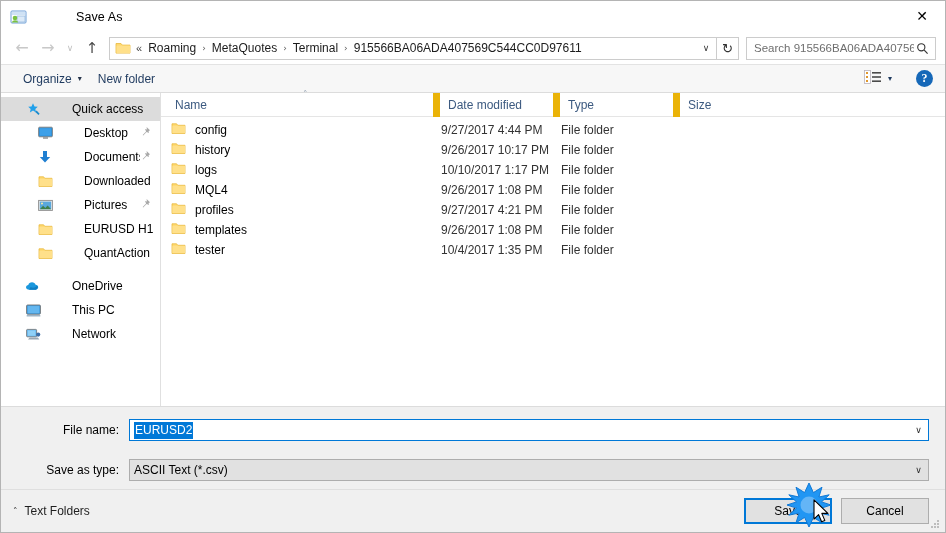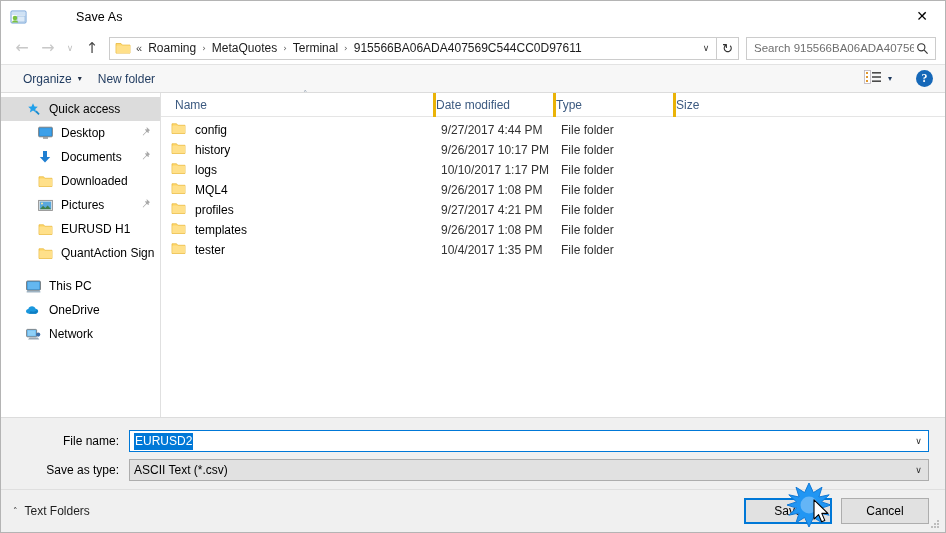--- a/index.html
+++ b/index.html
@@ -235,21 +235,21 @@
   .nav-item.root { padding-left: 24px; }
   .nav-item.child { padding-left: 36px; }
   .nav-item.selected { background: #dcdcdc; }
   .nav-item .ico {
     width: 16px; height: 16px;
     margin-right: 8px;
     flex: 0 0 16px;
     position: relative;
     display: flex; align-items: center; justify-content: center;
   }
-  .nav-item .lbl { overflow: hidden; text-overflow: clip; }
+  .nav-item .lbl { overflow: hidden; text-overflow: clip; margin-left: 23px; }
   .nav-item .pin {
     margin-left: auto;
     flex: 0 0 14px;
     opacity: .75;
   }
   .nav-gap { height: 9px; }
 
   
   .filelist {
     flex: 1 1 auto;
@@ -267,21 +267,22 @@
     background: #ffffff;
     position: relative;
     padding-left: 10px;
   }
   .col {
     font-size: 12px;
     color: #3c5a80;
     height: 24px;
     display: flex;
     align-items: center;
-    border-left: 3px solid #eab308;
+    padding-left: 8px;
+    border-left: 7px solid #eab308;
     position: relative;
     cursor: default;
     flex: 0 0 auto;
   }
   .col.first { border-left: none; padding-left: 4px; }
   .sort-caret {
     position: absolute;
     top: -4px;
     left: 132px;
     font-size: 9px;
@@ -314,21 +315,21 @@
   
   .formarea {
     flex: 0 0 auto;
     background: #f0f0f0;
     border-top: 1px solid #dcdcdc;
     padding: 12px 16px 8px 16px;
   }
   .formrow {
     display: flex;
     align-items: center;
-    margin-bottom: 7px;
+    margin-bottom: 18px;
   }
   .formrow:last-child { margin-bottom: 0; }
   .flabel {
     width: 112px;
     flex: 0 0 112px;
     text-align: right;
     padding-right: 10px;
     font-size: 12px;
     color: #000;
   }
@@ -619,37 +620,37 @@
             <path d="M1.4 3.8H14v7.4H1.4z" fill="#ffe08a"></path>
           </svg>
         </span>
         <span class="lbl">QuantAction Signal</span>
       </div>
 
       <div class="nav-gap"></div>
 
       <div class="nav-item root">
         <span class="ico">
+          <svg width="16" height="12" viewBox="0 0 16 12">
+            <path d="M4.2 9.8C2.4 9.8 1 8.7 1 7.3c0-1.2 1-2.2 2.3-2.4C3.7 3.4 5.2 2.3 7 2.3c1.7 0 3.2 1 3.6 2.5 1.4.1 2.6 1.1 2.6 2.4 0 1.4-1.5 2.6-3.3 2.6z" fill="#1a97dd"></path>
+            <path d="M9.4 9.8c1.8 0 3.3-1.2 3.3-2.6 0-.6-.3-1.2-.8-1.6-.6 1.3-2 2.2-3.7 2.2-1 0-1.9-.3-2.6-.8l-1.4 2.8z" fill="#0f7dc2"></path>
+          </svg>
+        </span>
+        <span class="lbl">OneDrive</span>
+      </div>
+
+      <div class="nav-item root">
+        <span class="ico">
           <svg width="15" height="13" viewBox="0 0 15 13">
             <rect x="0.6" y="1" width="13.8" height="9.2" rx="1" fill="#3ea0e8" stroke="#6f6f6f" stroke-width=".9"></rect>
             <rect x="1.8" y="2.1" width="11.4" height="7" fill="#64b7f0"></rect>
             <rect x="0.6" y="11" width="13.8" height="1.6" rx=".4" fill="#9fb4c4"></rect>
           </svg>
         </span>
         <span class="lbl">This PC</span>
-      </div>
-
-      <div class="nav-item root">
-        <span class="ico">
-          <svg width="16" height="12" viewBox="0 0 16 12">
-            <path d="M4.2 9.8C2.4 9.8 1 8.7 1 7.3c0-1.2 1-2.2 2.3-2.4C3.7 3.4 5.2 2.3 7 2.3c1.7 0 3.2 1 3.6 2.5 1.4.1 2.6 1.1 2.6 2.4 0 1.4-1.5 2.6-3.3 2.6z" fill="#1a97dd"></path>
-            <path d="M9.4 9.8c1.8 0 3.3-1.2 3.3-2.6 0-.6-.3-1.2-.8-1.6-.6 1.3-2 2.2-3.7 2.2-1 0-1.9-.3-2.6-.8l-1.4 2.8z" fill="#0f7dc2"></path>
-          </svg>
-        </span>
-        <span class="lbl">OneDrive</span>
       </div>
 
       <div class="nav-item root">
         <span class="ico">
           <svg width="15" height="13" viewBox="0 0 15 13">
             <rect x="0.6" y="1.4" width="10" height="7.4" rx=".8" fill="#64b7f0" stroke="#6f6f6f" stroke-width=".8"></rect>
             <rect x="1.8" y="2.4" width="7.6" height="5.3" fill="#8fd0f7"></rect>
             <path d="M2 11.6h11.4l-1.6-2H3.6z" fill="#9aa8b4"></path>
             <circle cx="12.2" cy="6.6" r="2.1" fill="#3b6ea8"></circle>
           </svg>

